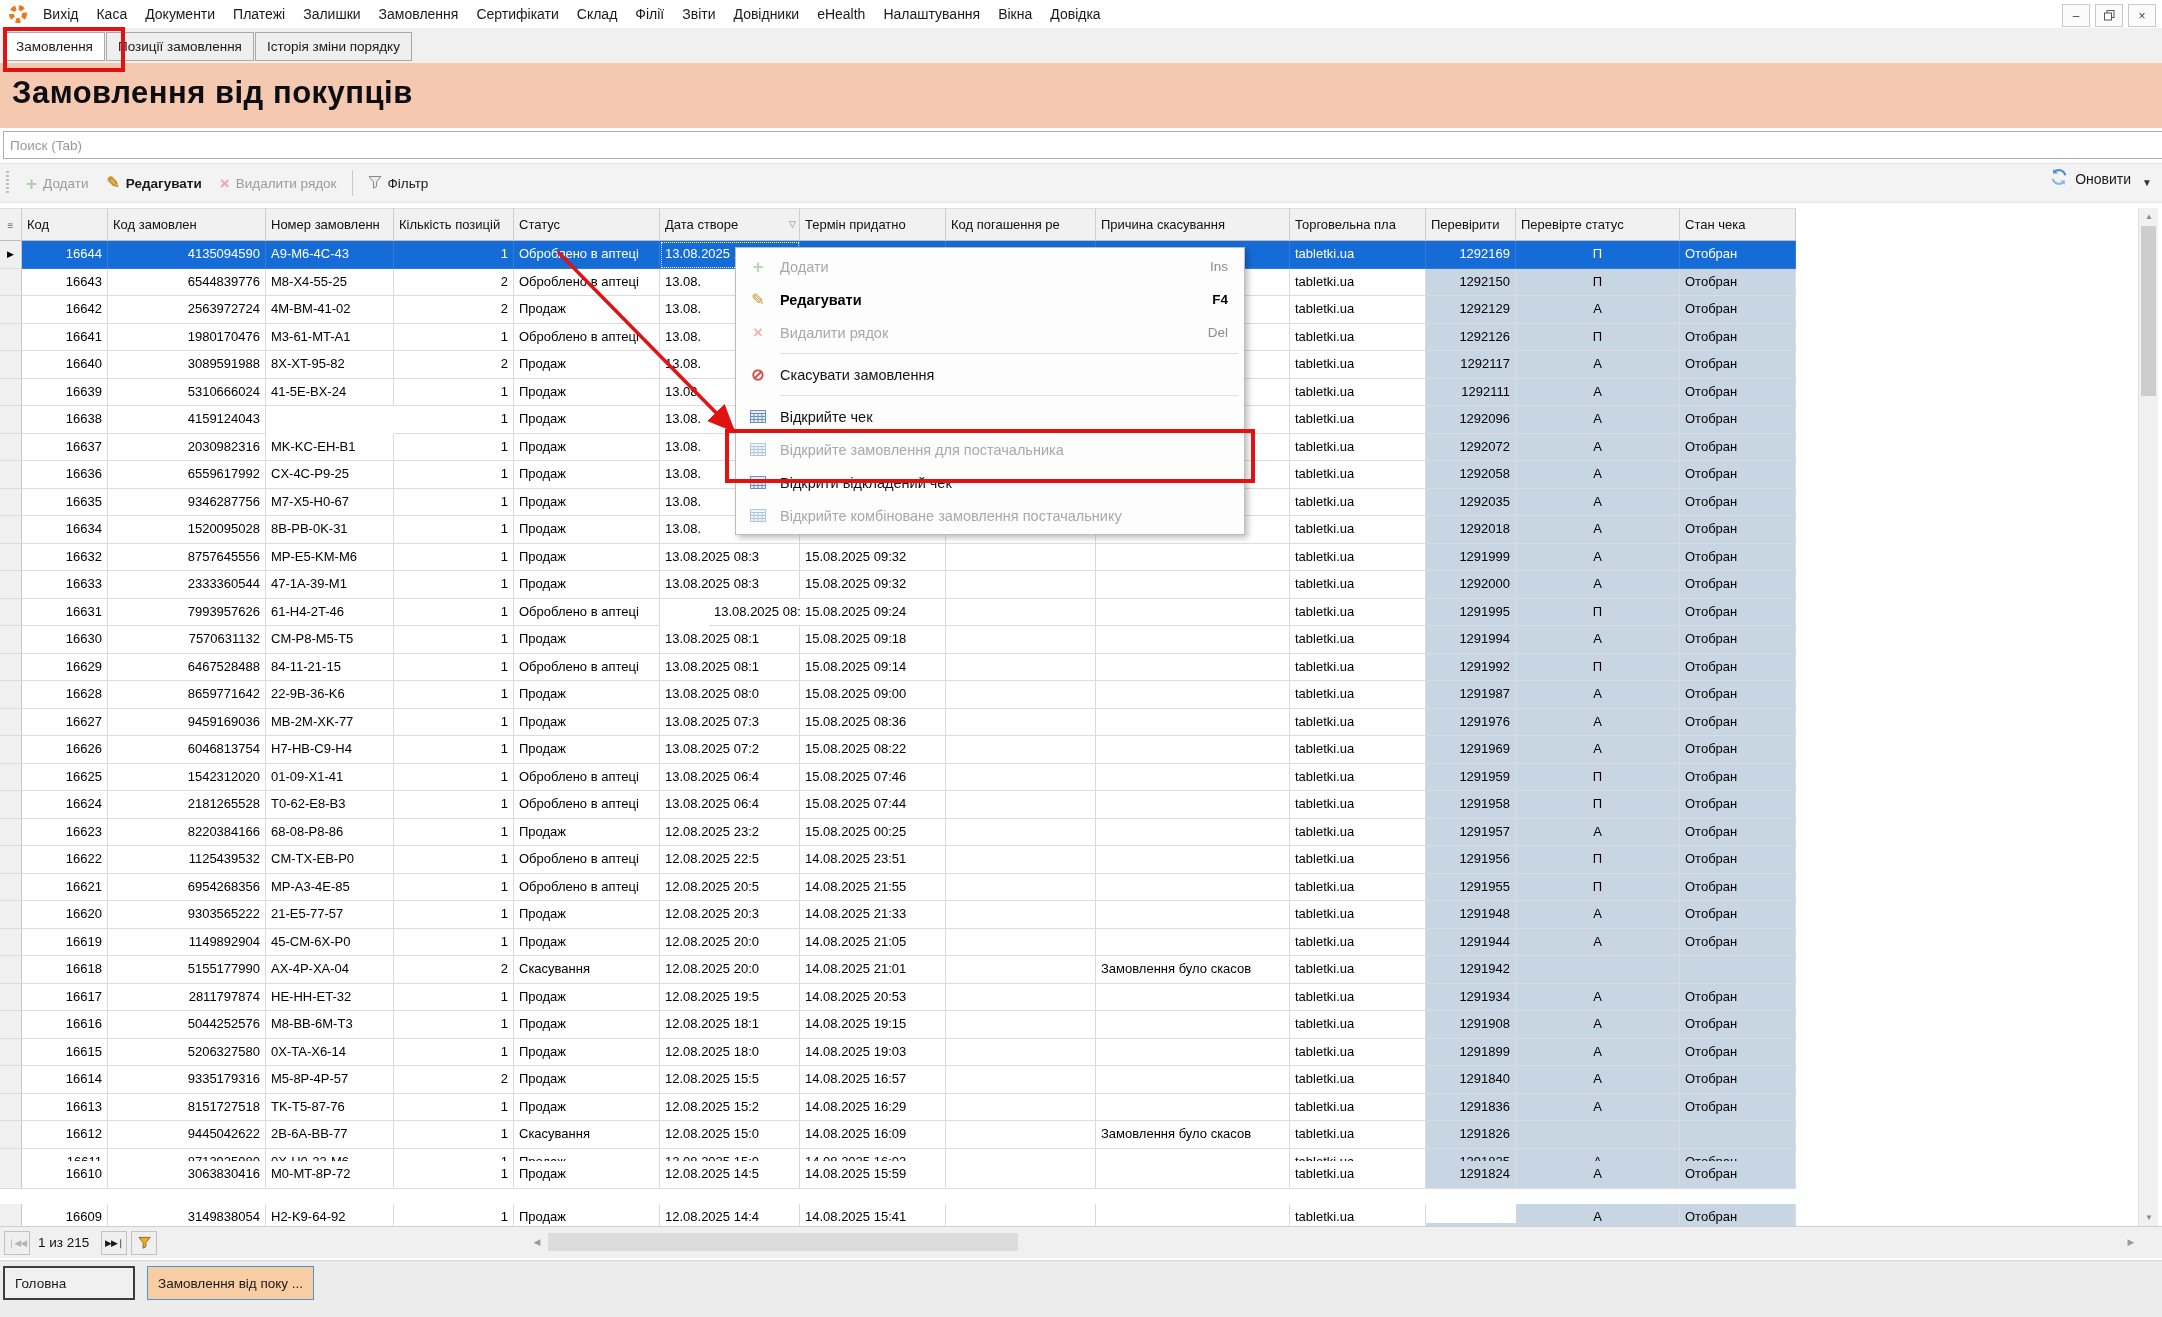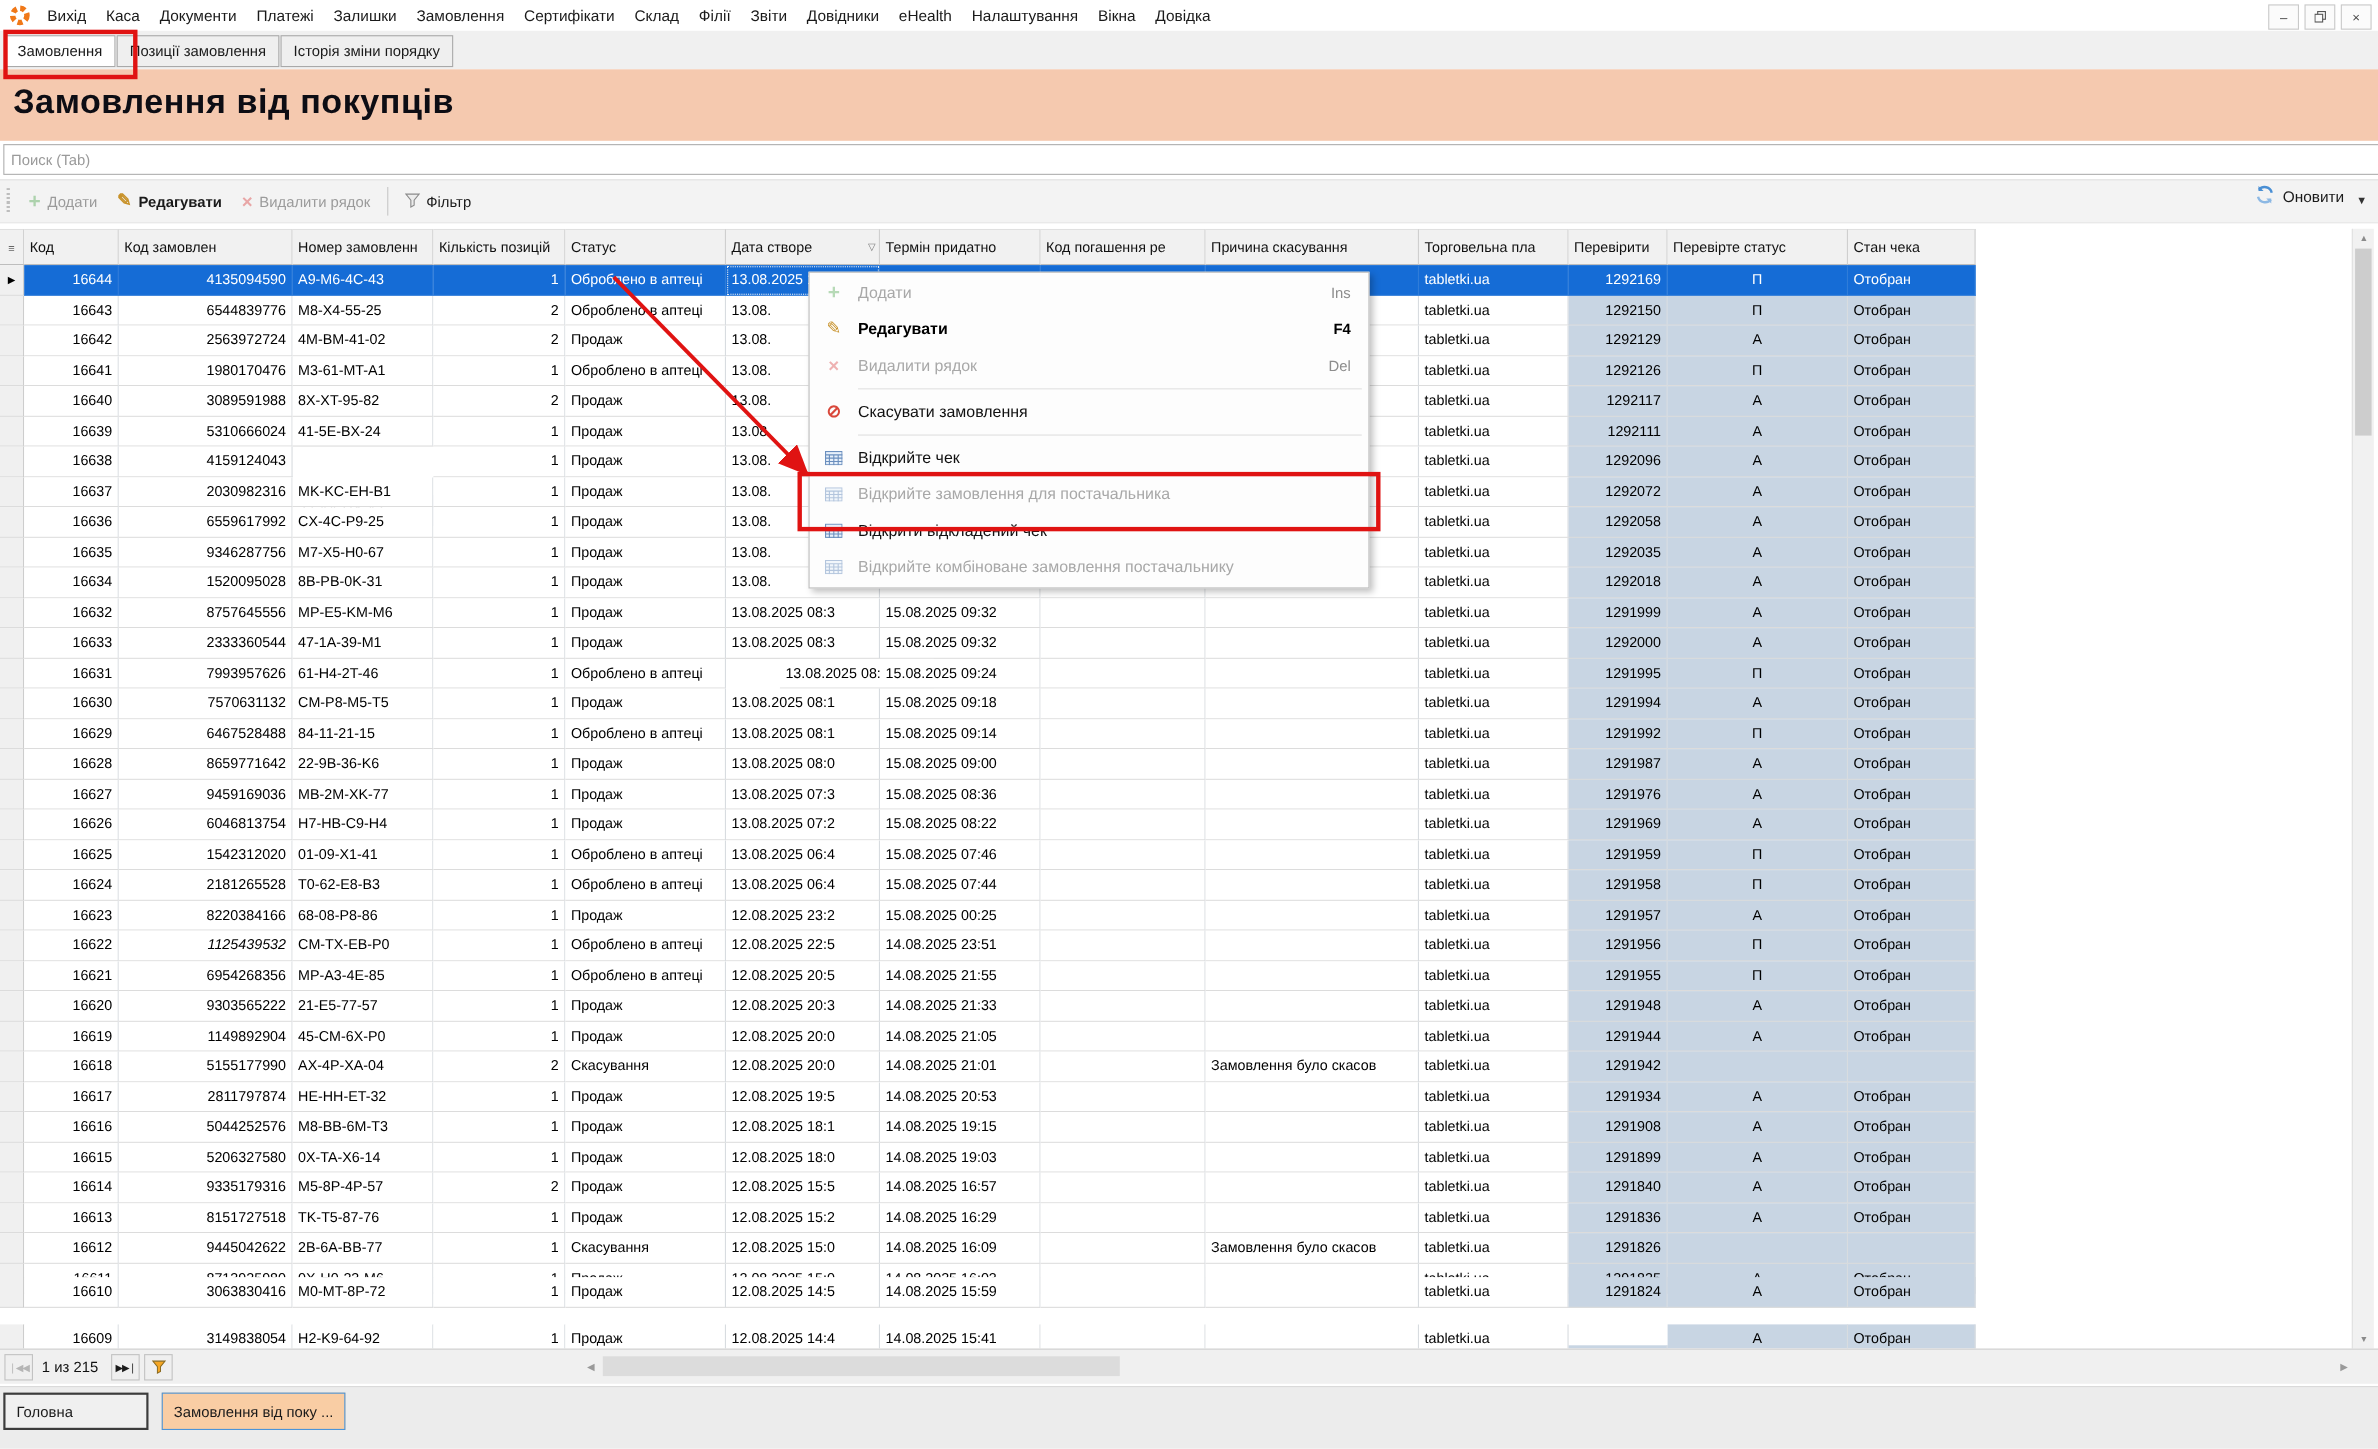--- a/index.html
+++ b/index.html
@@ -550,21 +550,21 @@
           <div class="gcell " style="left: 946px; width: 150px;"></div>
           <div class="gcell " style="left: 1096px; width: 194px;"></div>
           <div class="gcell " style="left: 1290px; width: 136px;">tabletki.ua</div>
           <div class="gcell ra shaded" style="left: 1426px; width: 90px;">1291957</div>
           <div class="gcell ca shaded" style="left: 1516px; width: 164px;">А</div>
           <div class="gcell  shaded" style="left: 1680px; width: 116px;">Отобран</div>
         </div>
         <div class="grow" style="top: 638px;">
           <div class="gcell gut" style="left: 0px; width: 22px;"></div>
           <div class="gcell ra" style="left: 22px; width: 86px;">16622</div>
-          <div class="gcell ra" style="left: 108px; width: 158px; font-style: italic;">1125439532</div>
+          <div class="gcell ra" style="left: 108px; width: 158px;">1125439532</div>
           <div class="gcell " style="left: 266px; width: 128px;">CM-TX-EB-P0</div>
           <div class="gcell ra" style="left: 394px; width: 120px;">1</div>
           <div class="gcell " style="left: 514px; width: 146px;">Оброблено в аптеці</div>
           <div class="gcell " style="left: 660px; width: 140px;">12.08.2025 22:5</div>
           <div class="gcell " style="left: 800px; width: 146px;">14.08.2025 23:51</div>
           <div class="gcell " style="left: 946px; width: 150px;"></div>
           <div class="gcell " style="left: 1096px; width: 194px;"></div>
           <div class="gcell " style="left: 1290px; width: 136px;">tabletki.ua</div>
           <div class="gcell ra shaded" style="left: 1426px; width: 90px;">1291956</div>
           <div class="gcell ca shaded" style="left: 1516px; width: 164px;">П</div>

